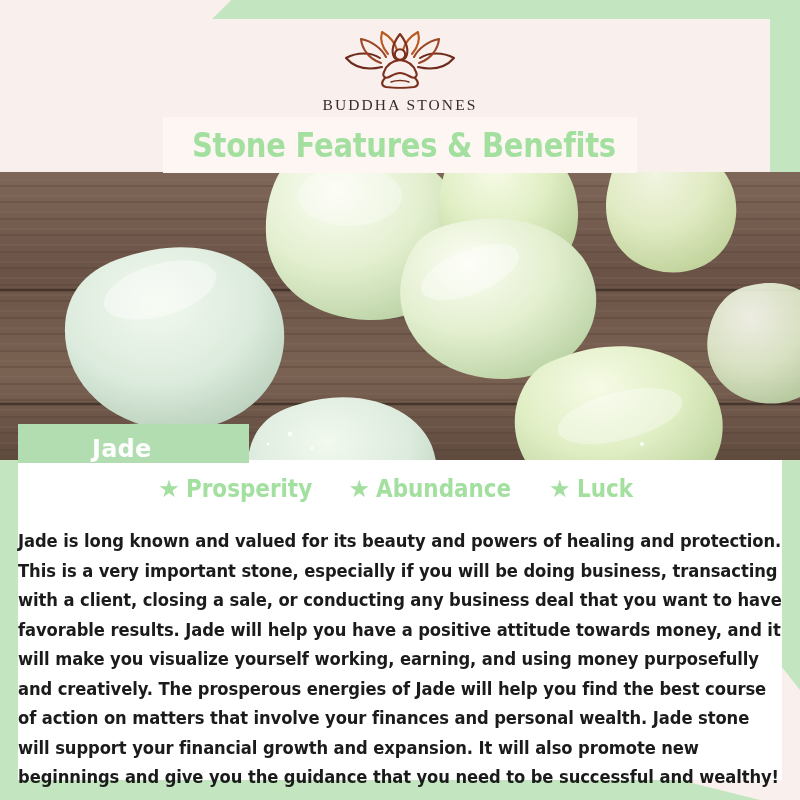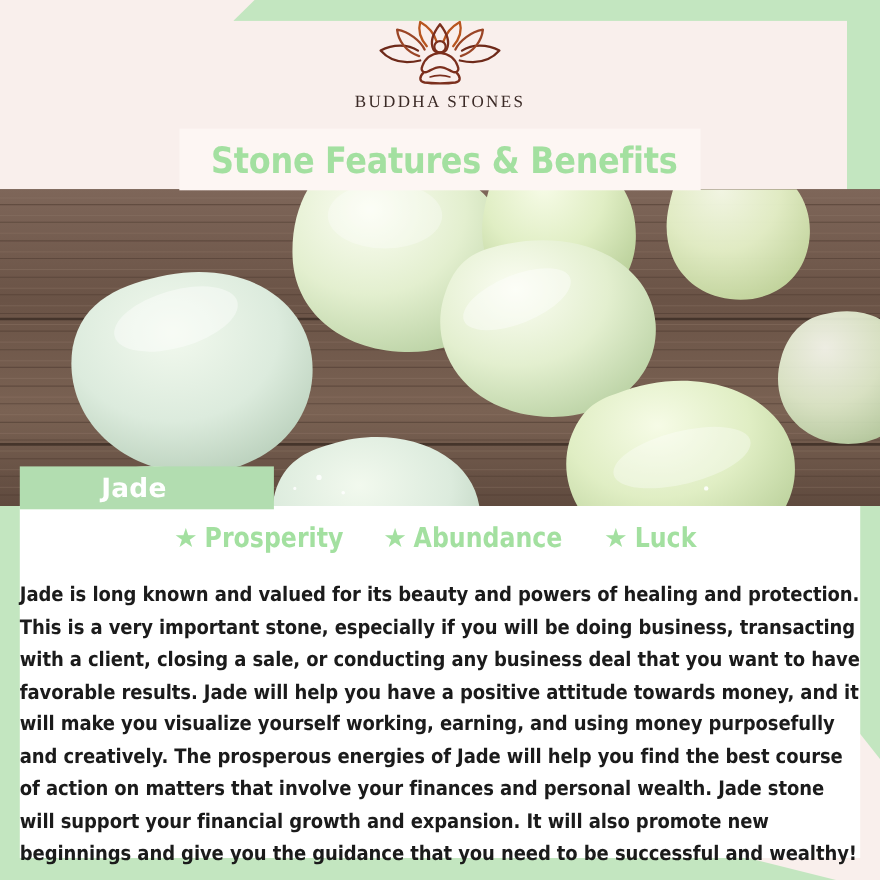--- a/index.html
+++ b/index.html
@@ -57,21 +57,21 @@
     left: 0;
     bottom: 0;
     width: 800px;
     height: 40px;
     clip-path: polygon(0 0, 75% 0, 95% 100%, 0 100%);
   }
 
   
   #brand {
     position: absolute;
-    top: 0;
+    top: 12px;
     left: 0;
     width: 800px;
     height: 118px;
     z-index: 3;
     display: flex;
     flex-direction: column;
     align-items: center;
     justify-content: flex-start;
     padding-top: 18px;
     box-sizing: border-box;
@@ -129,21 +129,21 @@
   
   #jade-label {
     position: absolute;
     top: 424px;
     left: 18px;
     width: 231px;
     height: 39px;
     background: #b2ddb0;
     z-index: 5;
     display: flex;
-    align-items: center;
+    align-items: flex-end;
   }
   #jade-text {
     margin-left: 74px;
     font-family: "DejaVu Sans", sans-serif;
     font-weight: bold;
     font-size: 24px;
     color: #ffffff;
     letter-spacing: 0.2px;
   }
 

